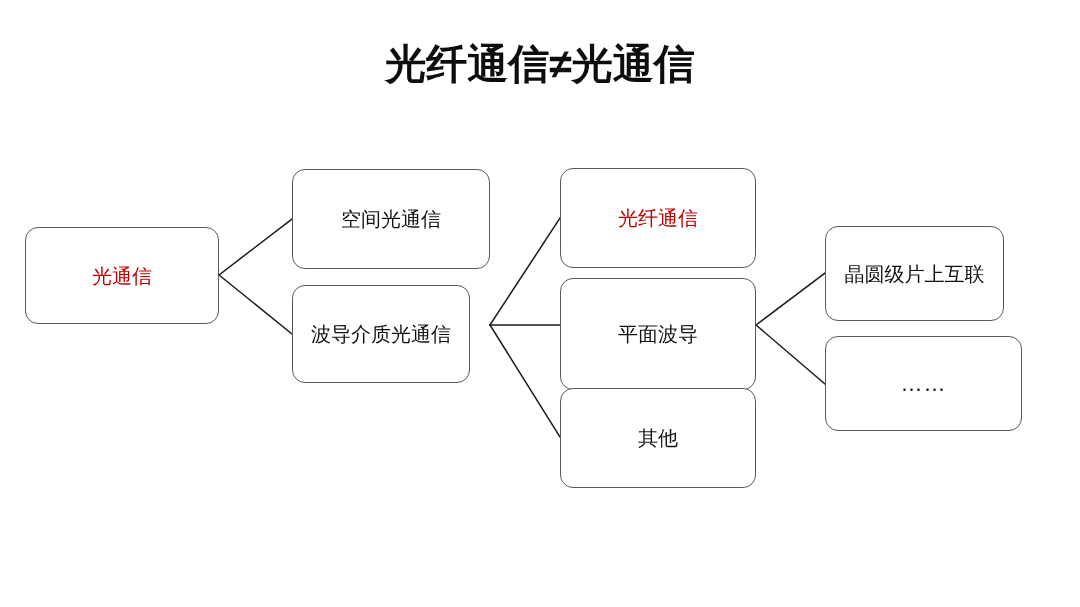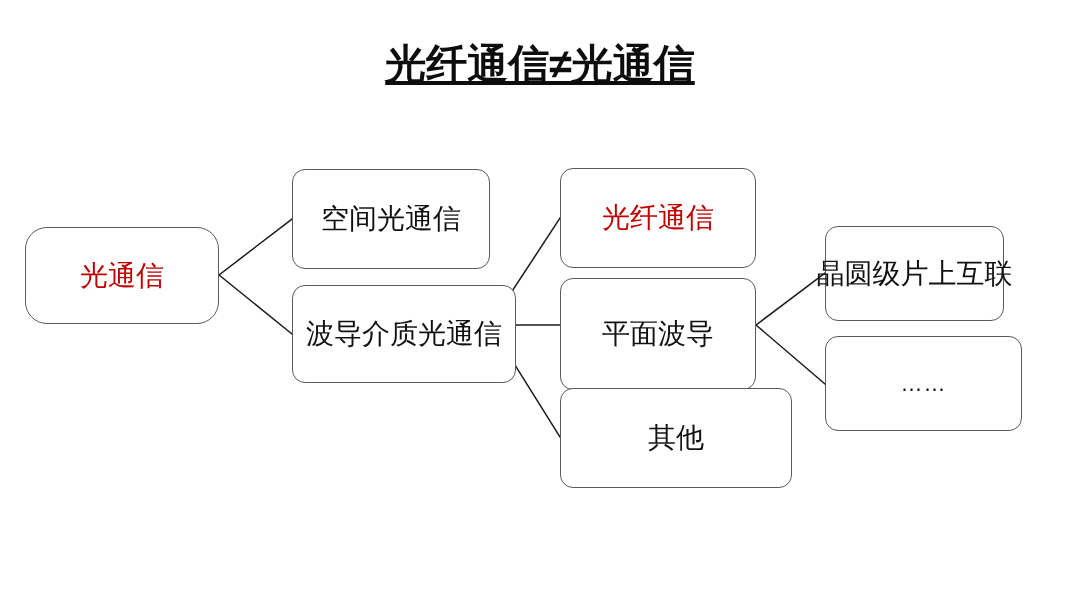--- a/index.html
+++ b/index.html
@@ -23,21 +23,20 @@
     left: 0;
     top: 38px;
     width: 1080px;
     text-align: center;
     font-size: 41px;
     font-weight: bold;
     color: #0d0d0d;
     letter-spacing: 0px;
     line-height: 52px;
     white-space: nowrap;
-    text-decoration: underline;
   }
   #connectors {
     position: absolute;
     left: 0;
     top: 0;
     width: 1080px;
     height: 607px;
     pointer-events: none;
   }
   .node {
@@ -45,41 +44,41 @@
     box-sizing: border-box;
     background: #ffffff;
     border: 1.4px solid #5a5a5a;
     border-radius: 13px;
     display: flex;
     align-items: center;
     justify-content: center;
     text-align: center;
   }
   .node .label {
-    font-size: 28px;
+    font-size: 20px;
     line-height: 28px;
     color: #111111;
     white-space: nowrap;
   }
   .node.accent .label {
     color: #c00000;
   }
   .node .label.dots {
     font-size: 22px;
     letter-spacing: 1px;
     color: #111111;
   }
 
   
-  #node-root        { left: 25px;  top: 227px; width: 194px; height: 97px; border-radius: 22px; }
+  #node-root        { left: 25px;  top: 227px; width: 194px; height: 97px; }
   #node-free-space  { left: 292px; top: 169px; width: 198px; height: 100px; }
-  #node-waveguide   { left: 292px; top: 285px; width: 224px; height: 98px; }
+  #node-waveguide   { left: 292px; top: 285px; width: 178px; height: 98px; }
   #node-fiber       { left: 560px; top: 168px; width: 196px; height: 100px; text-align: right; }
   #node-planar      { left: 560px; top: 278px; width: 196px; height: 112px; }
-  #node-other       { left: 560px; top: 388px; width: 232px; height: 100px; }
+  #node-other       { left: 560px; top: 388px; width: 196px; height: 100px; }
   #node-wafer       { left: 825px; top: 226px; width: 179px; height: 95px; }
   #node-etc         { left: 825px; top: 336px; width: 197px; height: 95px; }
 </style>
 </head>
 <body>
 
 <div id="slide">
 
   <div id="title">光纤通信≠光通信</div>
 

